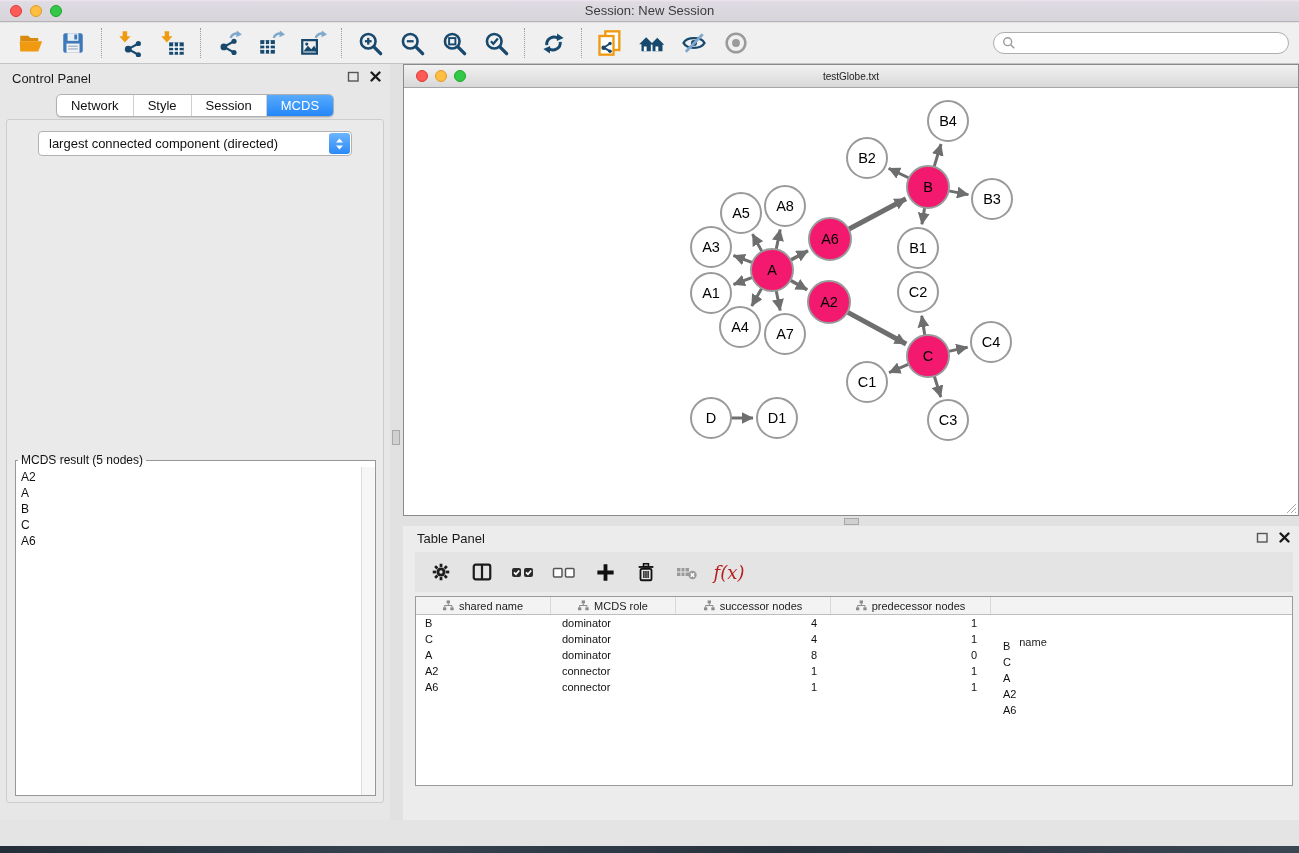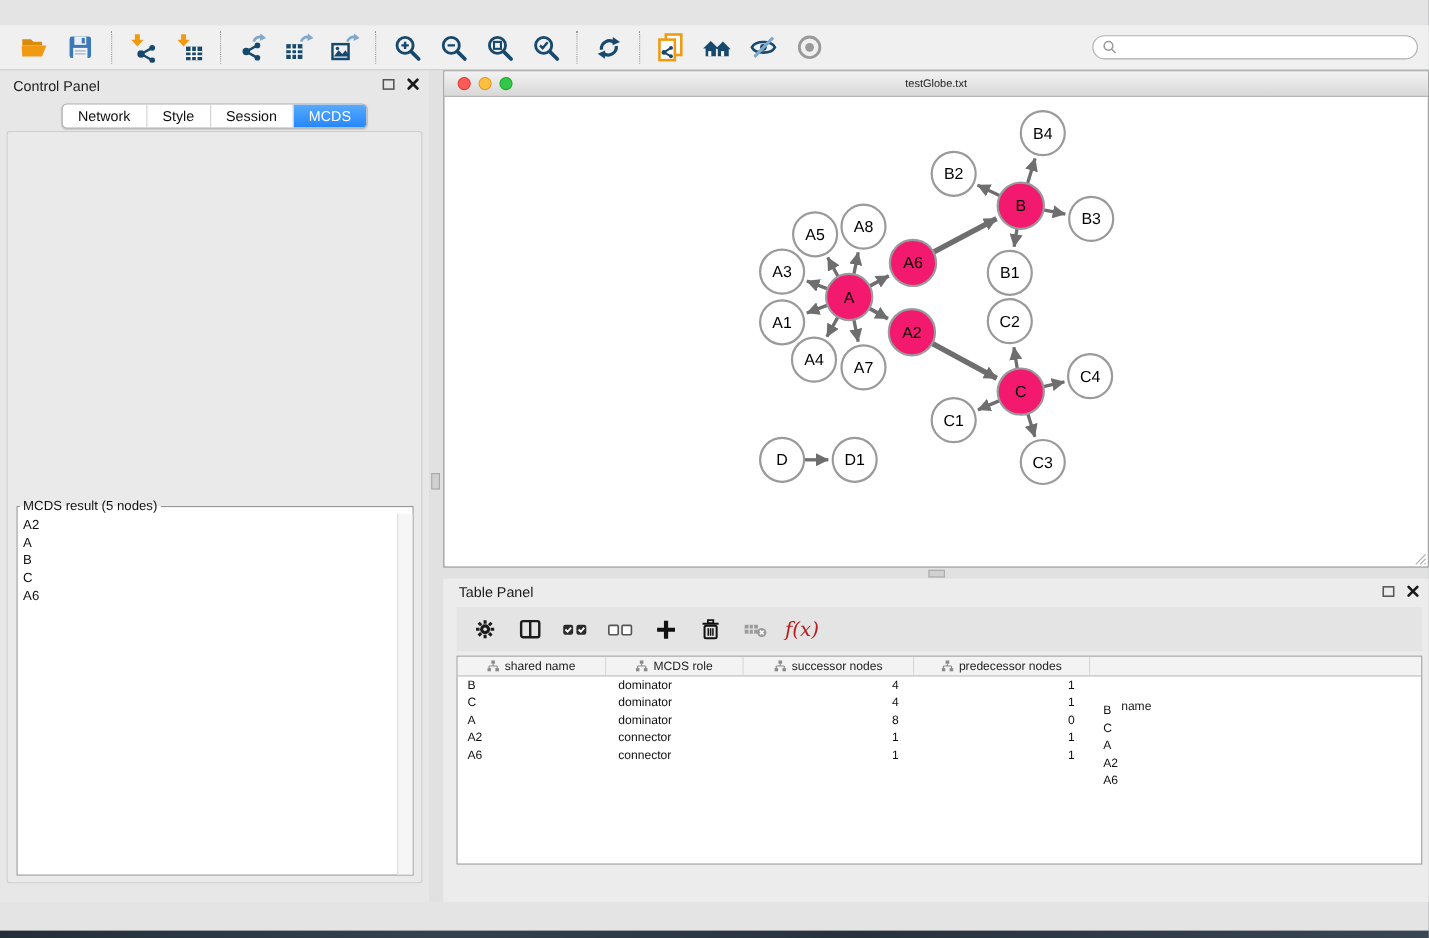--- a/index.html
+++ b/index.html
@@ -109,20 +109,28 @@
     border-radius:4px; display:flex; align-items:center; gap:6px; padding:0 10px; font-size:12px; color:#111; }
   .mem-dot { width:11px; height:11px; border-radius:50%; background:#1fa32c; }
   .desktop-strip { position:absolute; left:0; top:846px; width:100%; height:7px;
     background:linear-gradient(90deg,#232e38,#35424e 30%,#27323d 60%,#3a4652); }
 </style>
 </head>
 <body>
 
 <div id="app">
 
+  <div class="titlebar">
+    <div class="lights">
+      <span class="light red"></span>
+      <span class="light yellow"></span>
+      <span class="light green"></span>
+    </div>
+    <span class="win-title">Session: New Session</span>
+  </div>
 
   <div class="toolbar">
     <div class="tb-btn">
       <svg width="27" height="27" viewBox="0 0 24 24">
         <path d="M2 5 h7 l2 2 h7 v3 H2 z" fill="#d98a0c"></path>
         <path d="M1.5 10 h20 L18 19 H2 z" fill="#EF9A10"></path>
       </svg>
     </div>
     <div class="tb-btn">
       <svg width="26" height="26" viewBox="0 0 24 24">
@@ -282,20 +290,29 @@
     </div>
     <div class="cp-tabs-row">
       <div class="seg">
         <div>Network</div>
         <div>Style</div>
         <div>Session</div>
         <div class="selected">MCDS</div>
       </div>
     </div>
     <div class="cp-content">
+      <div class="dropdown">
+        <span class="dd-value">largest connected component (directed)</span>
+        <span class="dd-stepper">
+          <svg width="11" height="14" viewBox="0 0 11 14">
+            <path d="M2 5.5 L5.5 1.5 L9 5.5 z" fill="#fff"></path>
+            <path d="M2 8.5 L5.5 12.5 L9 8.5 z" fill="#fff"></path>
+          </svg>
+        </span>
+      </div>
       <fieldset class="result-fieldset">
         <legend>MCDS result (5 nodes)</legend>
         <div class="result-wrap">
           <div class="result-list">
               <div>A2</div>
               <div>A</div>
               <div>B</div>
               <div>C</div>
               <div>A6</div>
             </div>

